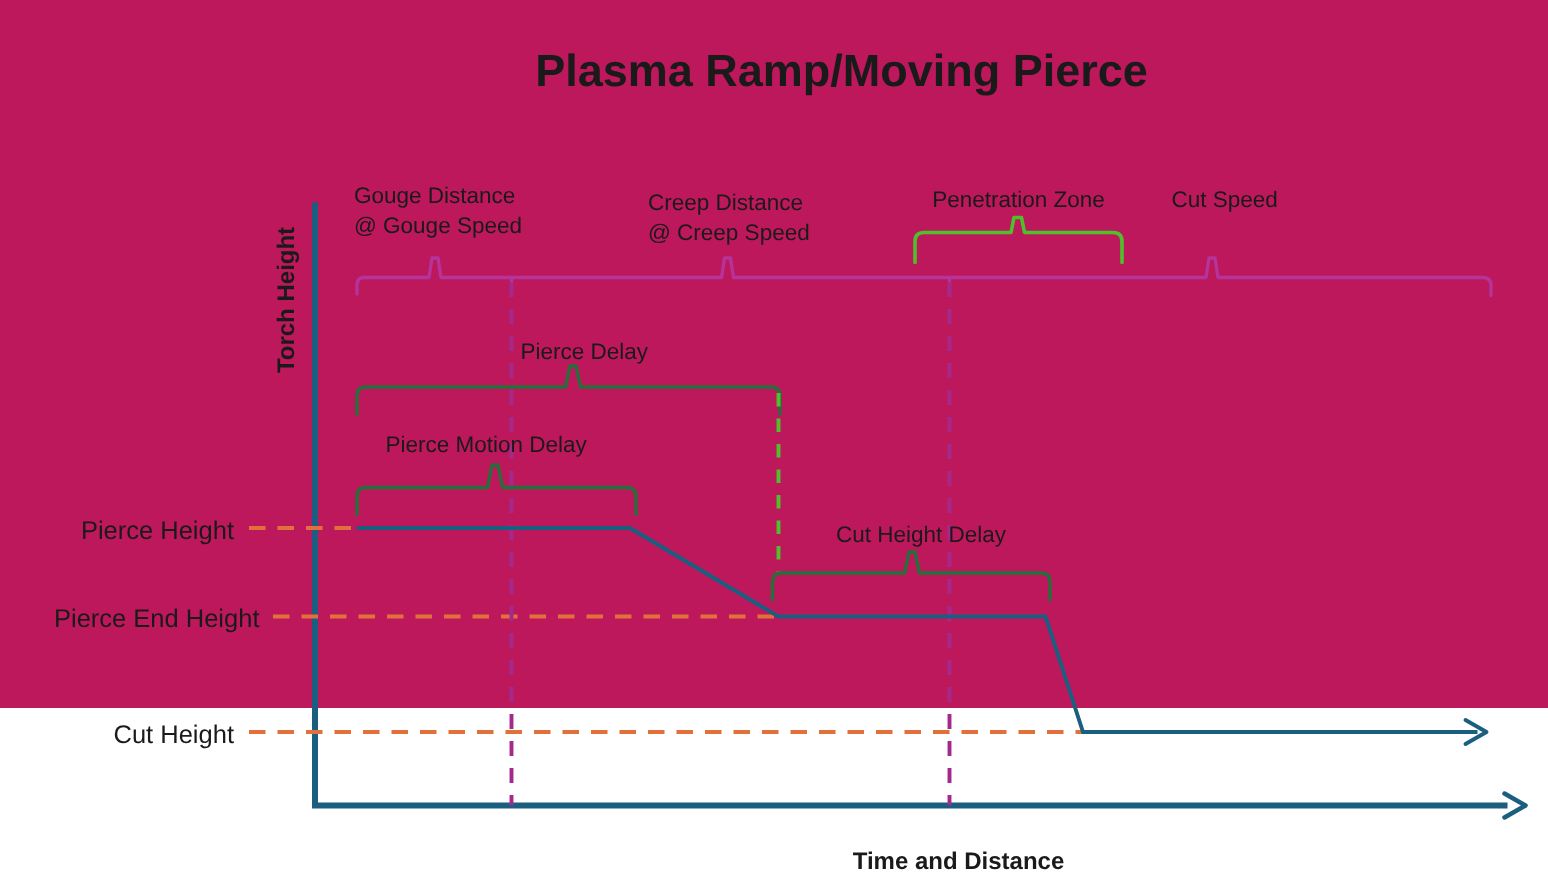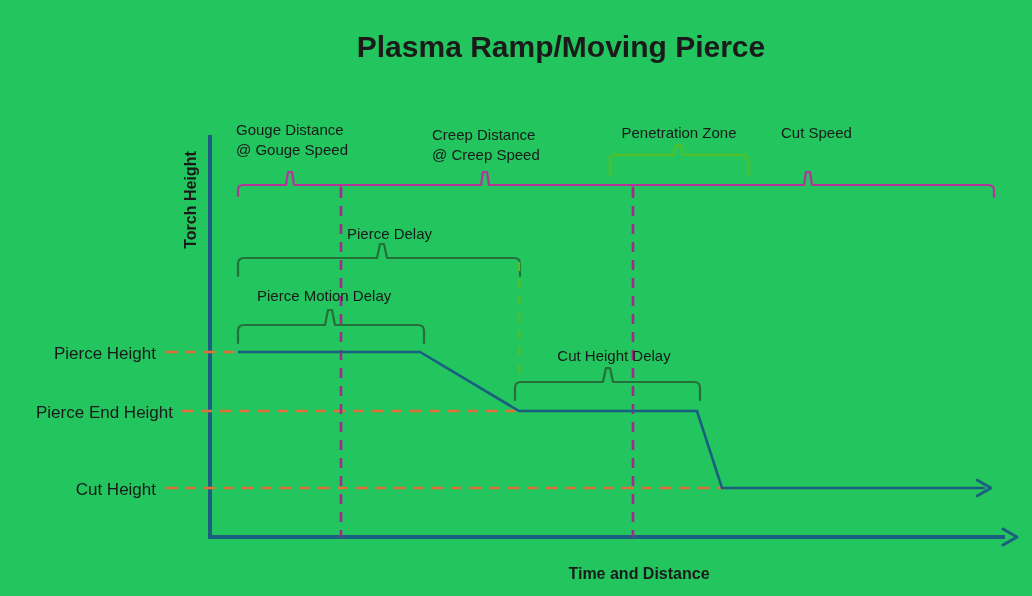--- a/index.html
+++ b/index.html
@@ -9,22 +9,22 @@
   }
   body {
     font-family: "Liberation Sans", sans-serif;
     width: 1032px;
     height: 596px;
     overflow: hidden;
   }
   #stage {
     position: relative;
     width: 1032px;
-    height: 596px;
-    background: #22c55e;
+    height: 472px;
+    background: #be185d;
     text-align: right;
   }
   svg.diagram {
     position: absolute;
     left: 0;
     top: 0;
     width: 1032px;
     height: 596px;
     display: block;
   }

